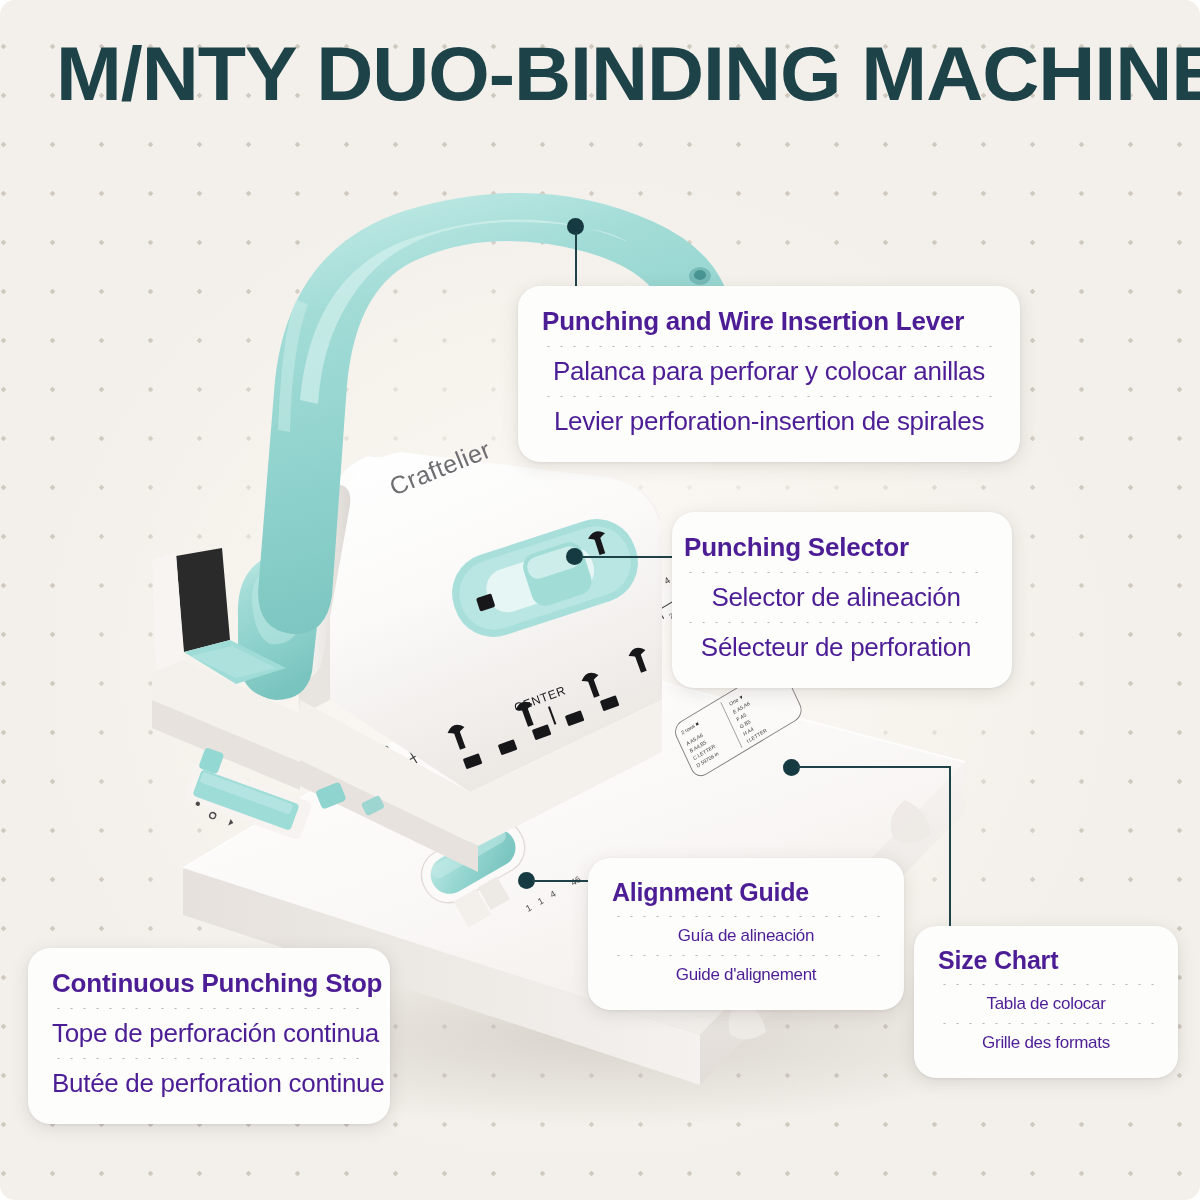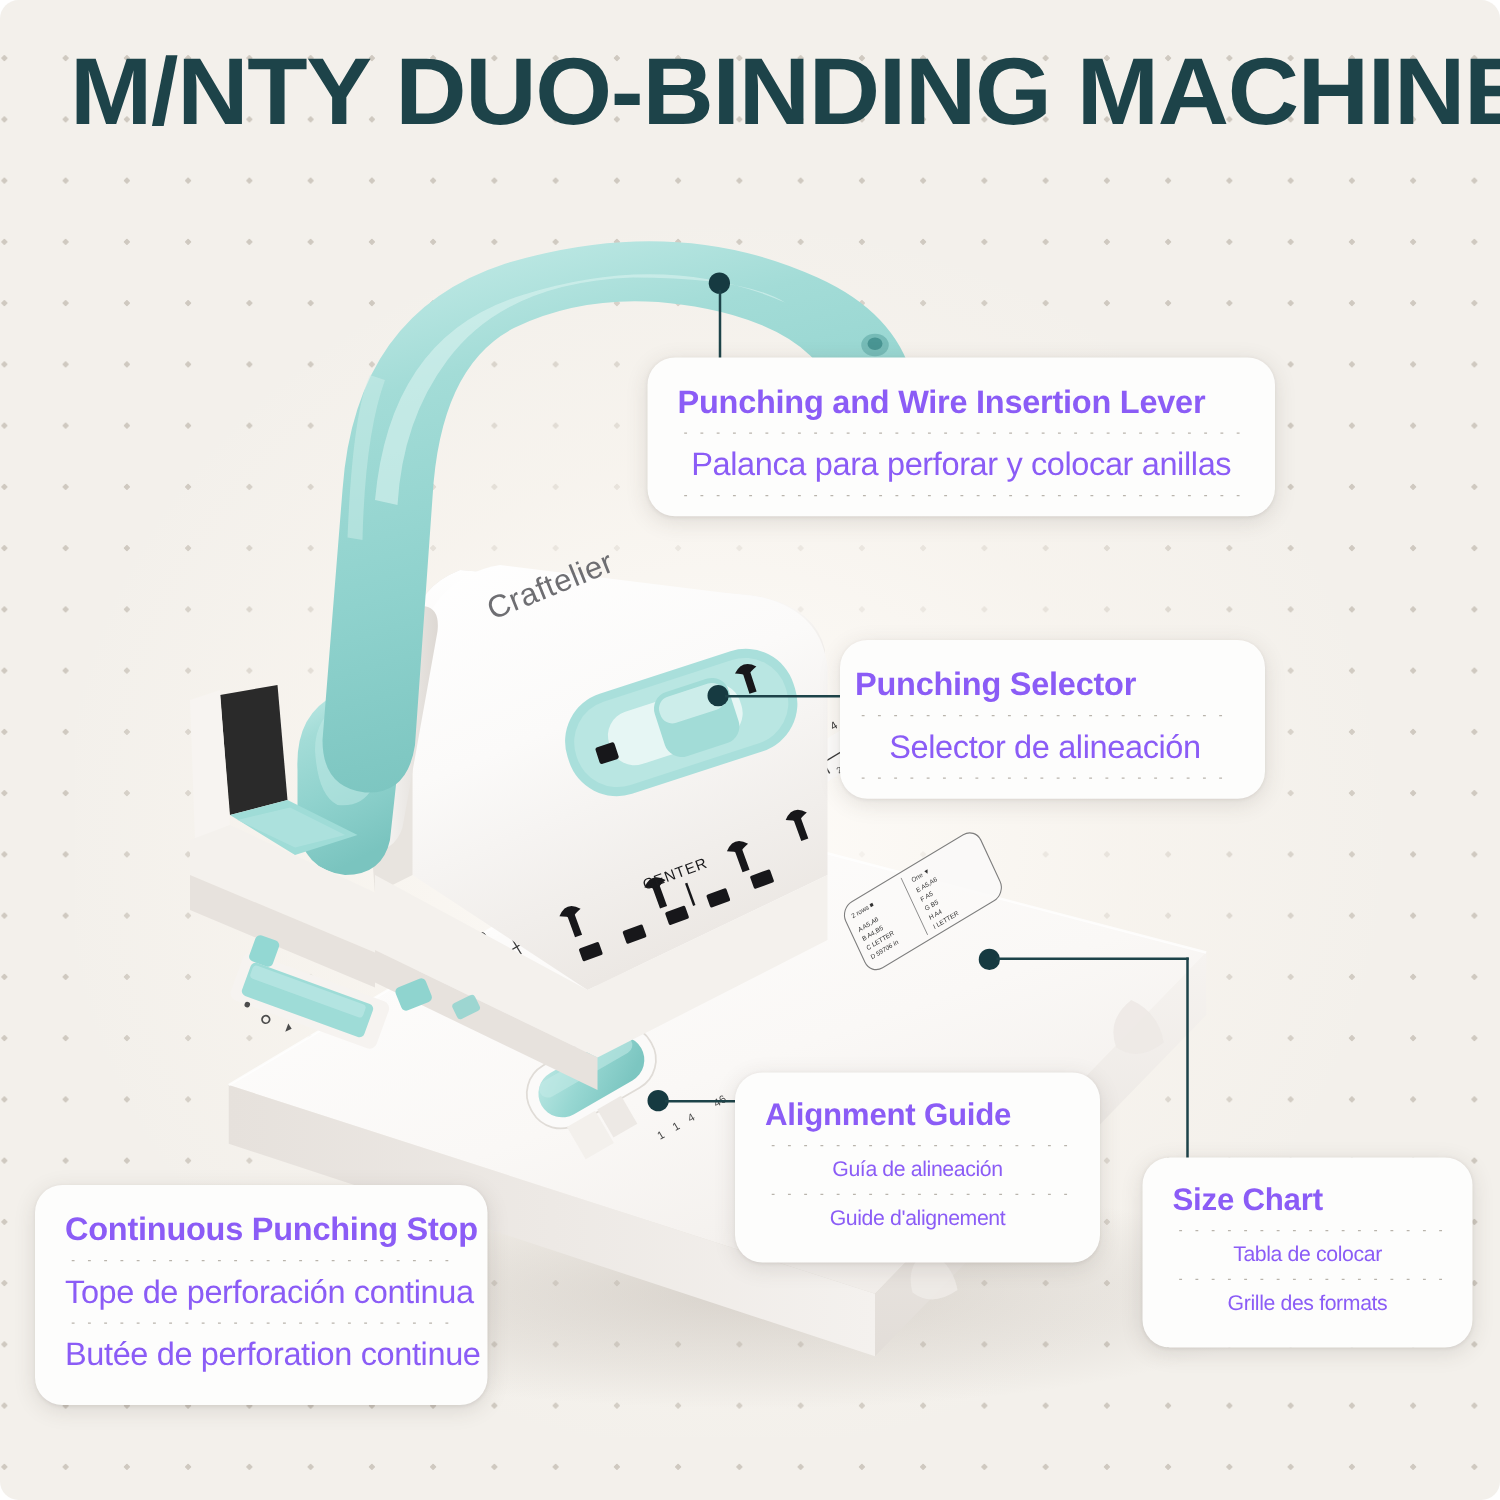--- a/index.html
+++ b/index.html
@@ -47,21 +47,21 @@
 
   
   .callout {
     position:absolute;
     background:#FDFDFC;
     border-radius:22px;
     box-shadow:0 4px 18px rgba(60,55,50,0.13), 0 1px 3px rgba(60,55,50,0.08);
     padding:14px 24px 16px 24px;
   }
   .co-line {
-    color:#8b5cf6;
+    color:#4c1d95;
     white-space:nowrap;
   }
   .co-line.primary {
     font-size:26px;
     font-weight:bold;
     letter-spacing:-0.2px;
     padding:6px 0 9px 0;
   }
   .co-line.sub {
     font-size:26px;
@@ -385,30 +385,32 @@
 
   <div class="dot" style="left:783px; top:759px;"></div>
   <div class="leader h" style="left:797px; top:766px; width:154px;"></div>
   <div class="leader v" style="left:949px; top:766px; height:176px;"></div>
 
   <div class="callout" style="left:518px; top:286px; width:502px;">
     <div class="co-line primary">Punching and Wire Insertion Lever</div>
     <div class="co-div"></div>
     <div class="co-line sub">Palanca para perforar y colocar anillas</div>
     <div class="co-div"></div>
+    <div class="co-line sub">Levier perforation-insertion de spirales</div>
   </div>
 
   <div class="callout" style="left:672px; top:512px; width:340px;padding-left:12px;">
     <div class="co-line primary">Punching Selector</div>
     <div class="co-div"></div>
     <div class="co-line sub">Selector de alineación</div>
     <div class="co-div"></div>
-  </div>
-
-  <div class="callout co-sm" style="left:588px; top:858px; width:292px;">
+    <div class="co-line sub">Sélecteur de perforation</div>
+  </div>
+
+  <div class="callout co-sm" style="left:588px; top:858px; width:316px;">
     <div class="co-line primary">Alignment Guide</div>
     <div class="co-div"></div>
     <div class="co-line sub">Guía de alineación</div>
     <div class="co-div"></div>
     <div class="co-line sub">Guide d'alignement</div>
   </div>
 
   <div class="callout co-sm" style="left:914px; top:926px; width:264px;">
     <div class="co-line primary">Size Chart</div>
     <div class="co-div"></div>

